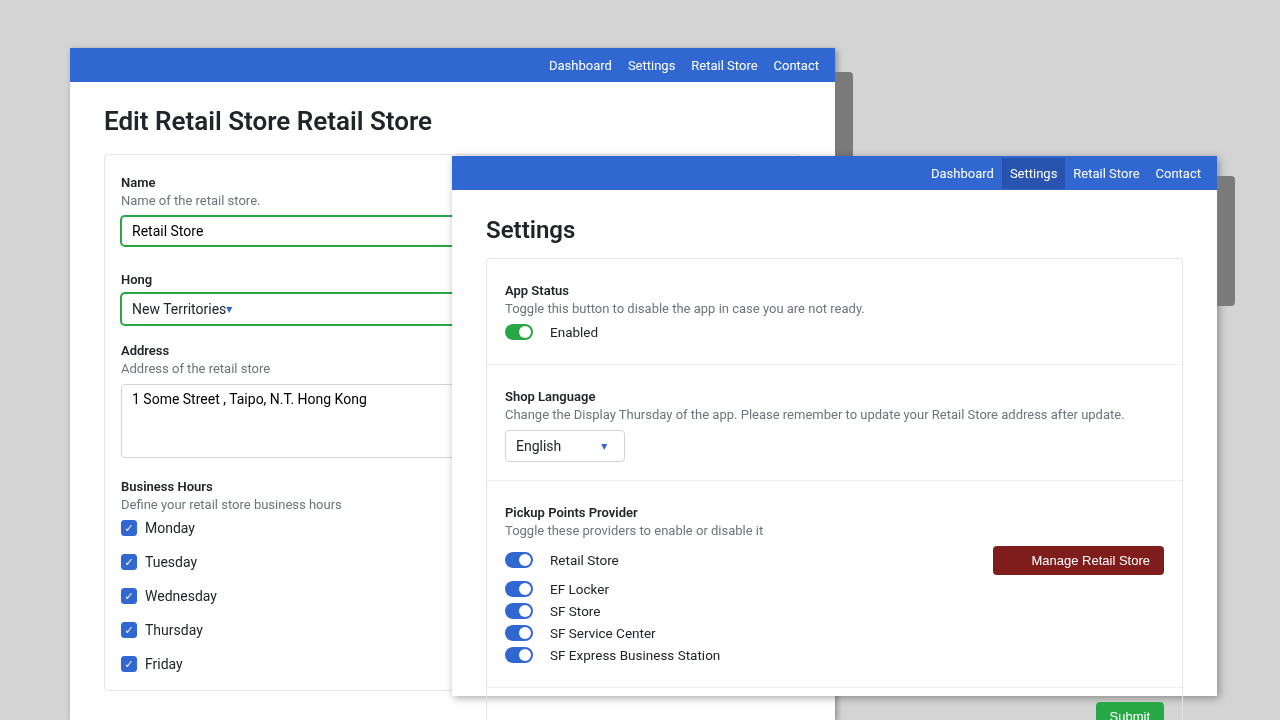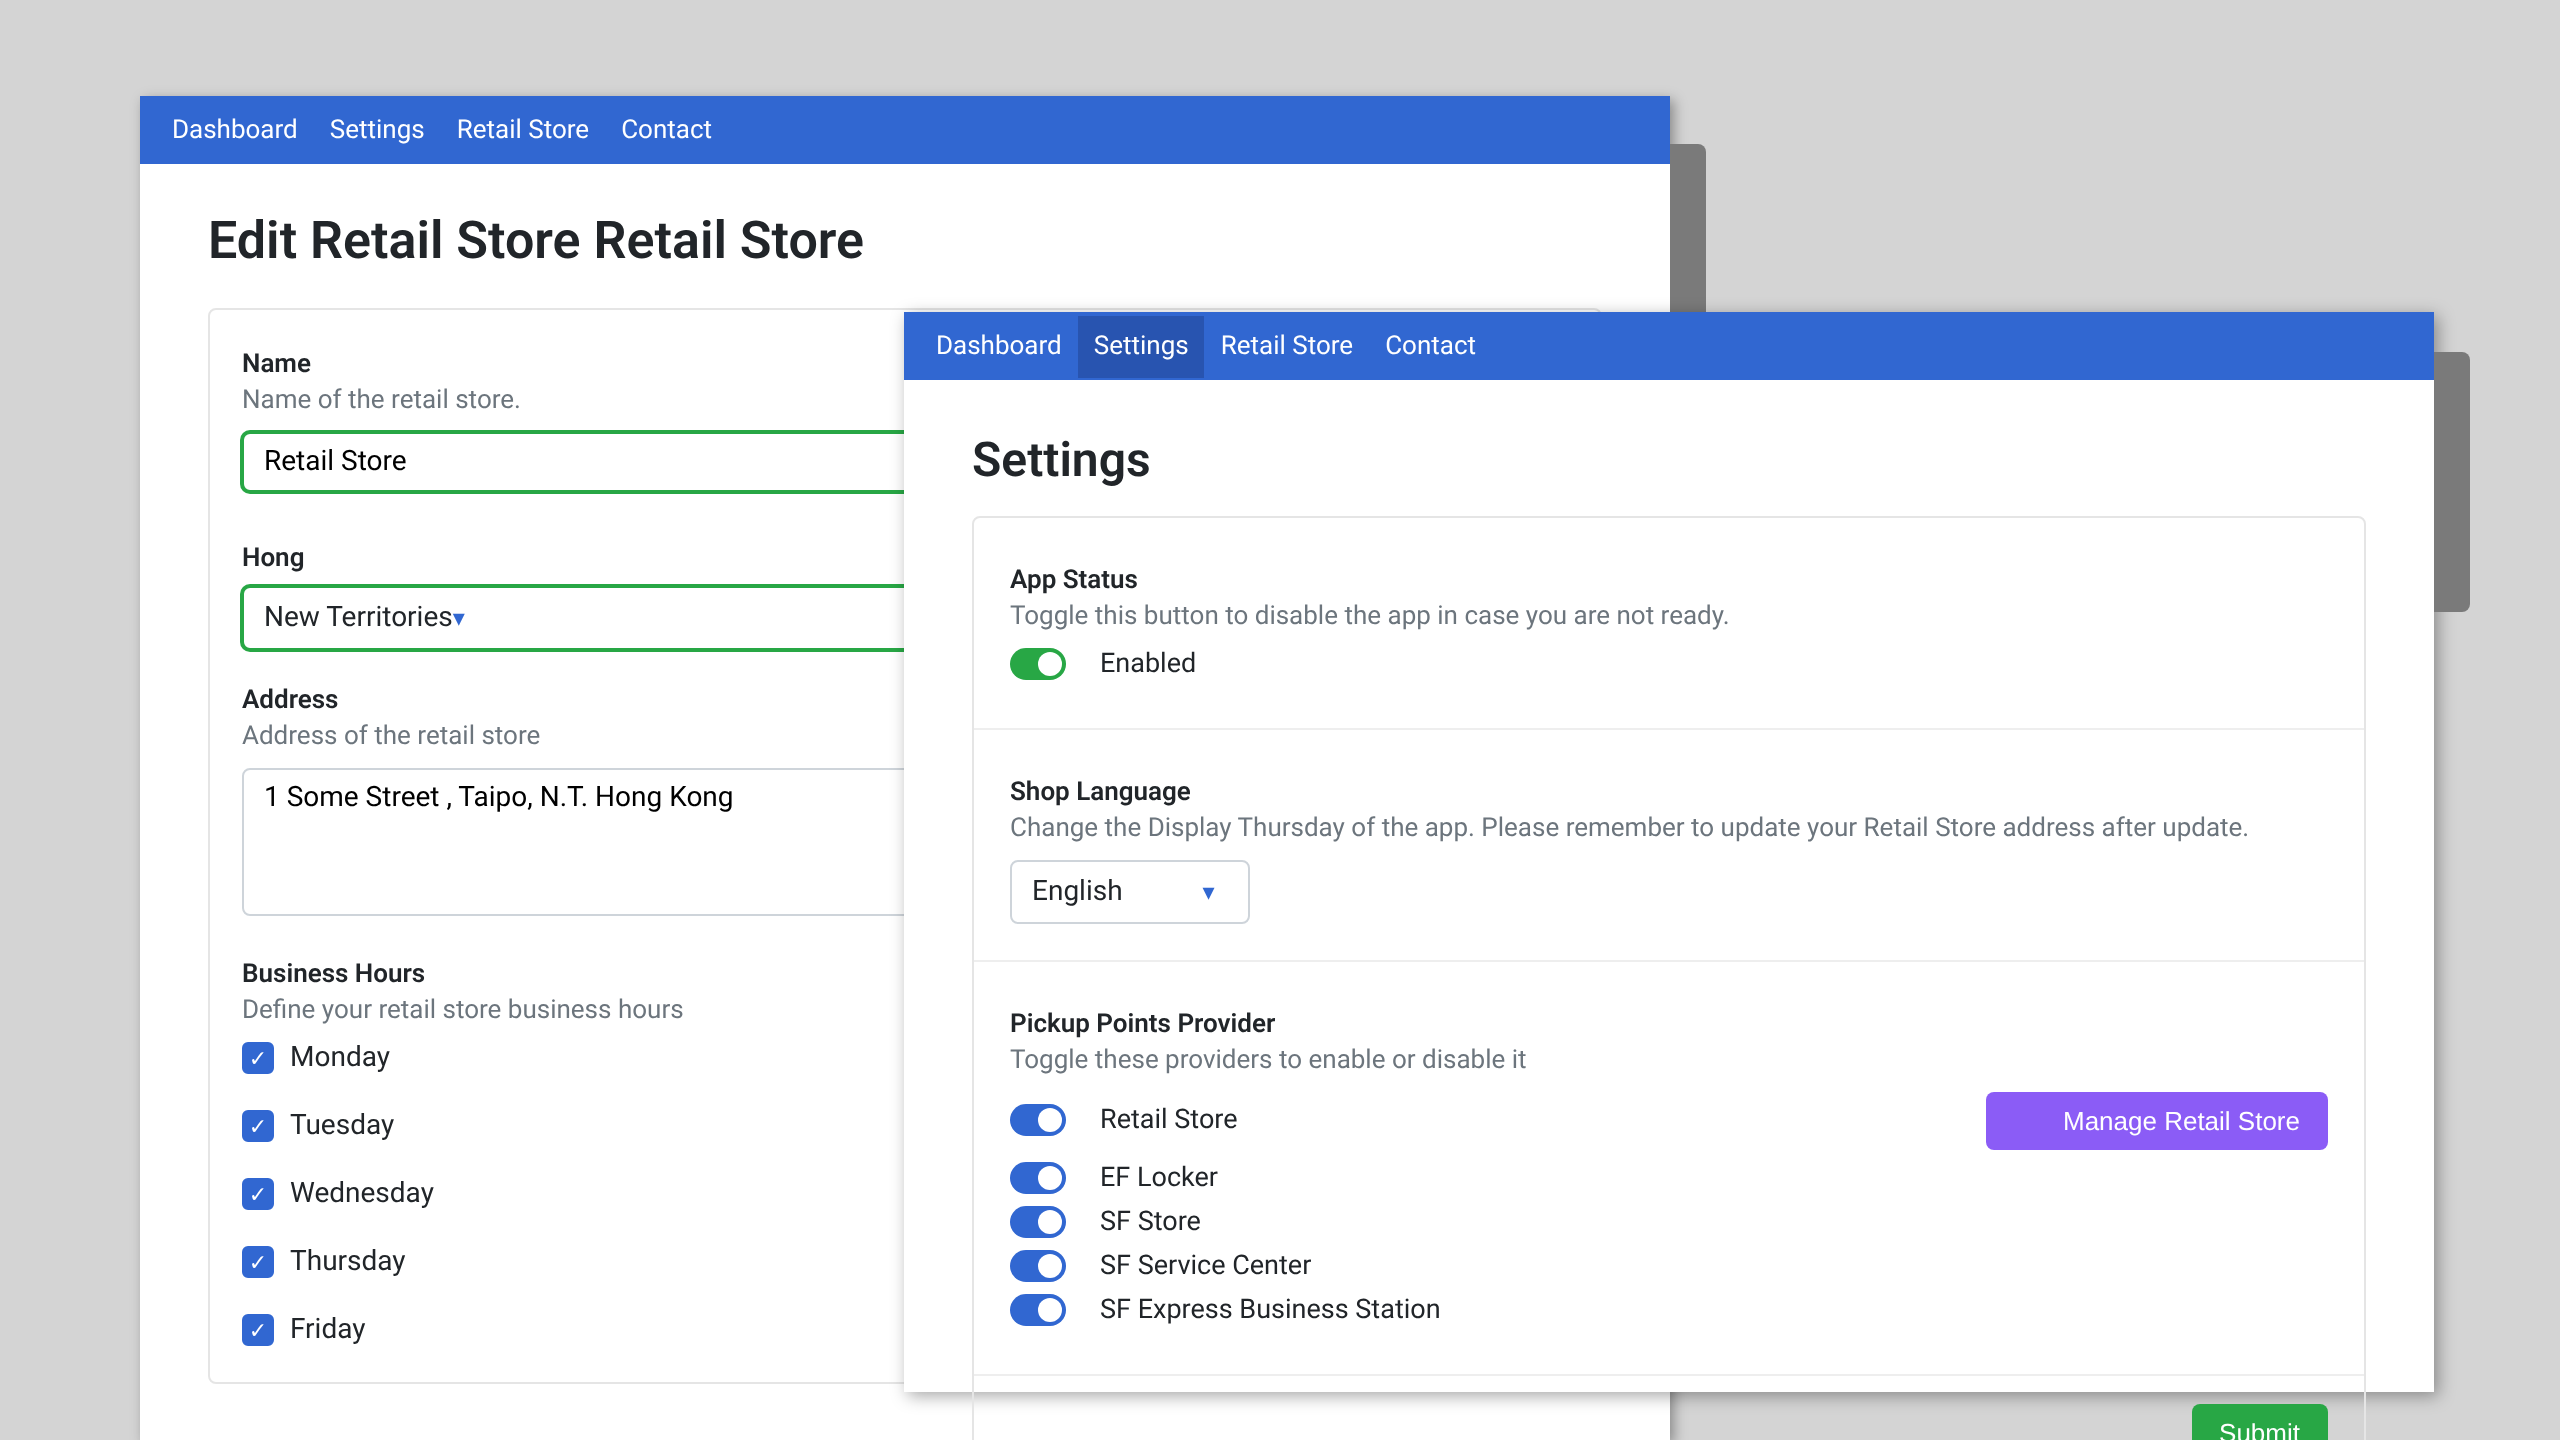--- a/index.html
+++ b/index.html
@@ -57,20 +57,21 @@
   }
 
   .navbar {
     background: #3167d1;
     color: #fff;
     height: 34px;
     display: flex;
     align-items: center;
     padding: 0 8px;
     font-size: 13px;
+    justify-content: flex-end;
   }
   .nav-item {
     padding: 8px 8px;
     cursor: pointer;
   }
   .nav-item.active {
     background: #2854b0;
   }
 
   .page {
@@ -208,21 +209,21 @@
 
   .btn {
     display: inline-block;
     border-radius: 4px;
     padding: 7px 14px;
     font-size: 13px;
     cursor: pointer;
     border: none;
     color: #fff;
   }
-  .btn-blue { background: #8b5cf6; padding-left: 38px; }
+  .btn-blue { background: #7f1d1d; padding-left: 38px; }
   .btn-green { background: #28a745; }
 
   .provider-head {
     display: flex;
     justify-content: space-between;
     align-items: flex-start;
   }
 
   .submit-row {
     padding: 14px 18px;

